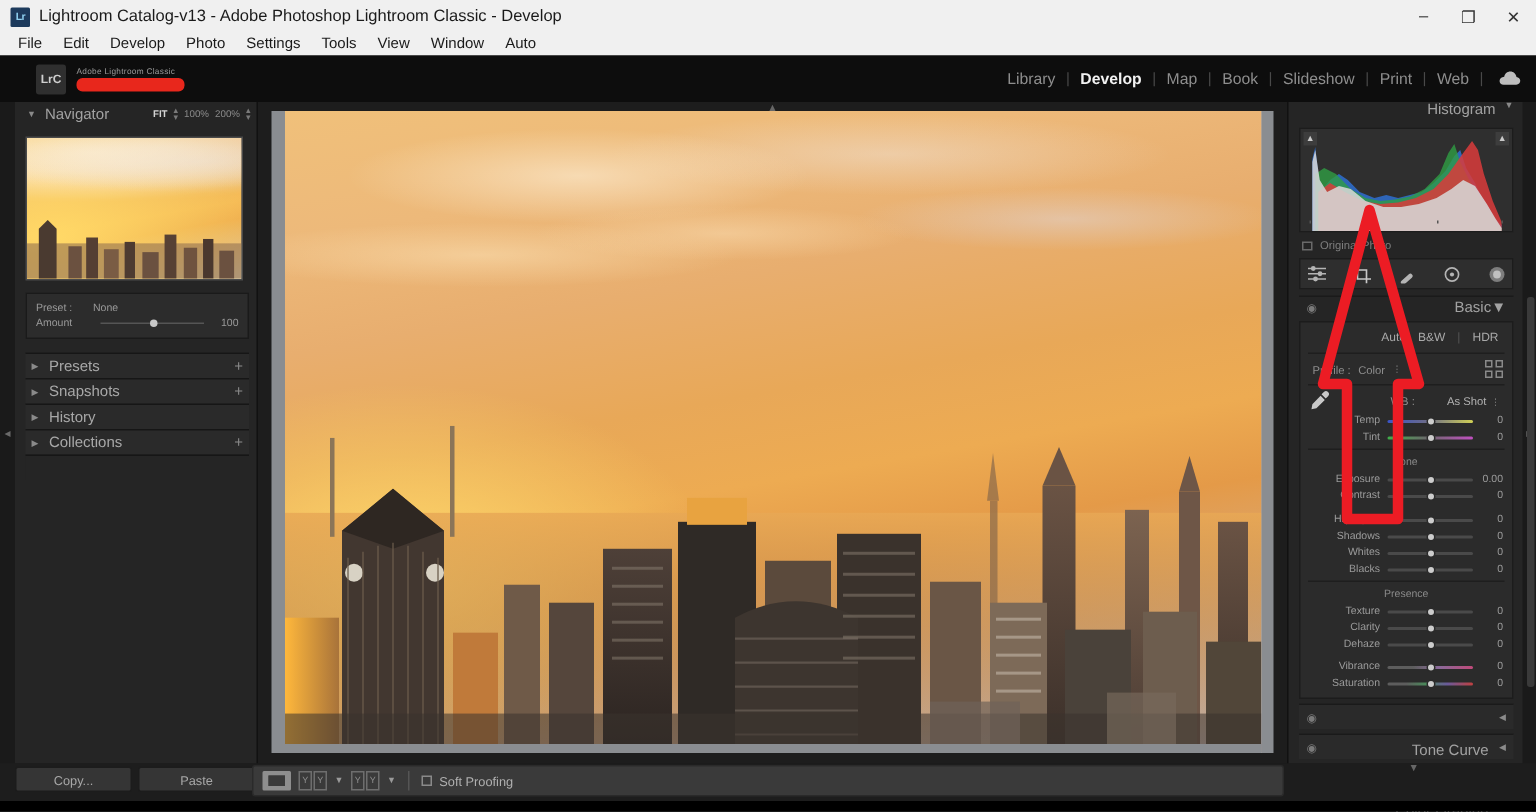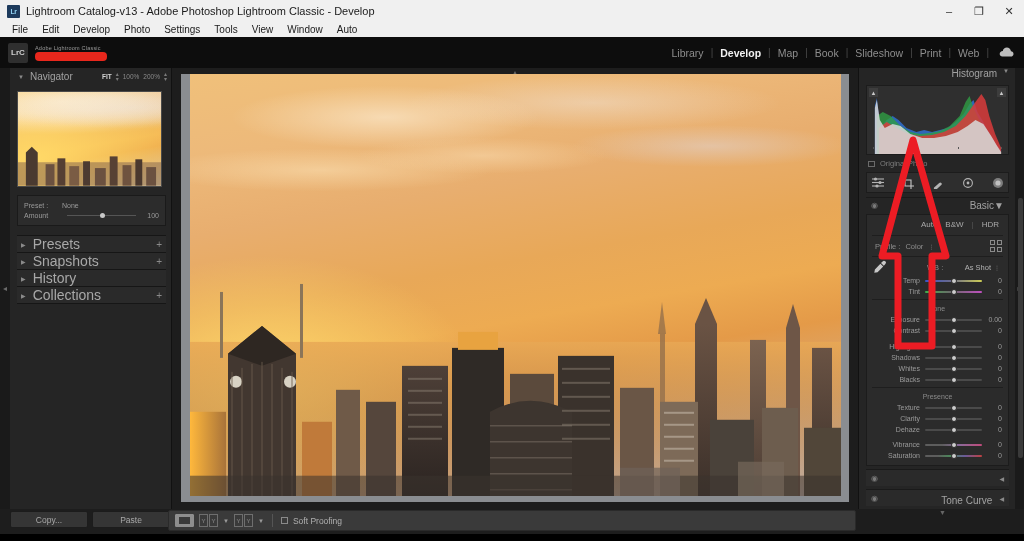--- a/index.html
+++ b/index.html
@@ -35,21 +35,21 @@
     position: absolute; top: 22px; left: 0; width: 1024px; height: 15px;
     background: #f0f0f0; display: flex; align-items: center; padding-left: 5px;
   }
   .menu-item { font-size: 10px; color: #1a1a1a; padding: 0 7px; line-height: 15px; }
 
   
   .lrbar {
     position: absolute; top: 37px; left: 0; width: 1024px; height: 31px;
     background: #0d0d0d; display: flex; align-items: center;
   }
-  .lr-logo-wrap { display: flex; align-items: center; padding-left: 8px; }
+  .lr-logo-wrap { display: flex; align-items: center; padding-left: 24px; }
   .lr-badge {
     width: 20px; height: 20px; background: #2f2f2f; border-radius: 2px;
     color: #cfcfcf; font-size: 8px; font-weight: bold;
     display: flex; align-items: center; justify-content: center;
   }
   .lr-brand { margin-left: 7px; position: relative; width: 72px; }
   .lr-brand-text { font-size: 5.5px; color: #9a9a9a; letter-spacing: .2px; white-space: nowrap; }
   .lr-redact {
     margin-top: 1px; width: 72px; height: 9px;
     background: #e8271c; border-radius: 4px;
@@ -105,21 +105,21 @@
     background: #c8c8c8; border-radius: 50%;
   }
   .ps-val { width: 18px; text-align: right; font-size: 7px; color: #9a9a9a; }
 
   .lp-section {
     margin: 0 6px 0 7px; border-top: 1px solid #161616;
     display: flex; align-items: center; height: 17px; padding: 0 4px;
     background: #2a2a2a;
   }
   .lp-section .tri { margin-right: 7px; }
-  .lp-sec-label { font-size: 14px; color: #a8a8a8; }
+  .lp-sec-label { font-size: 10px; color: #a8a8a8; }
   .lp-plus { margin-left: auto; color: #8a8a8a; font-size: 10px; }
 
   
   .center {
     position: absolute; left: 172px; top: 0; width: 686px; height: 441px;
     background: #1d1d1d;
   }
   .center-topnub {
     position: absolute; top: 1px; left: 50%; transform: translateX(-50%);
     color: #666; font-size: 7px;

